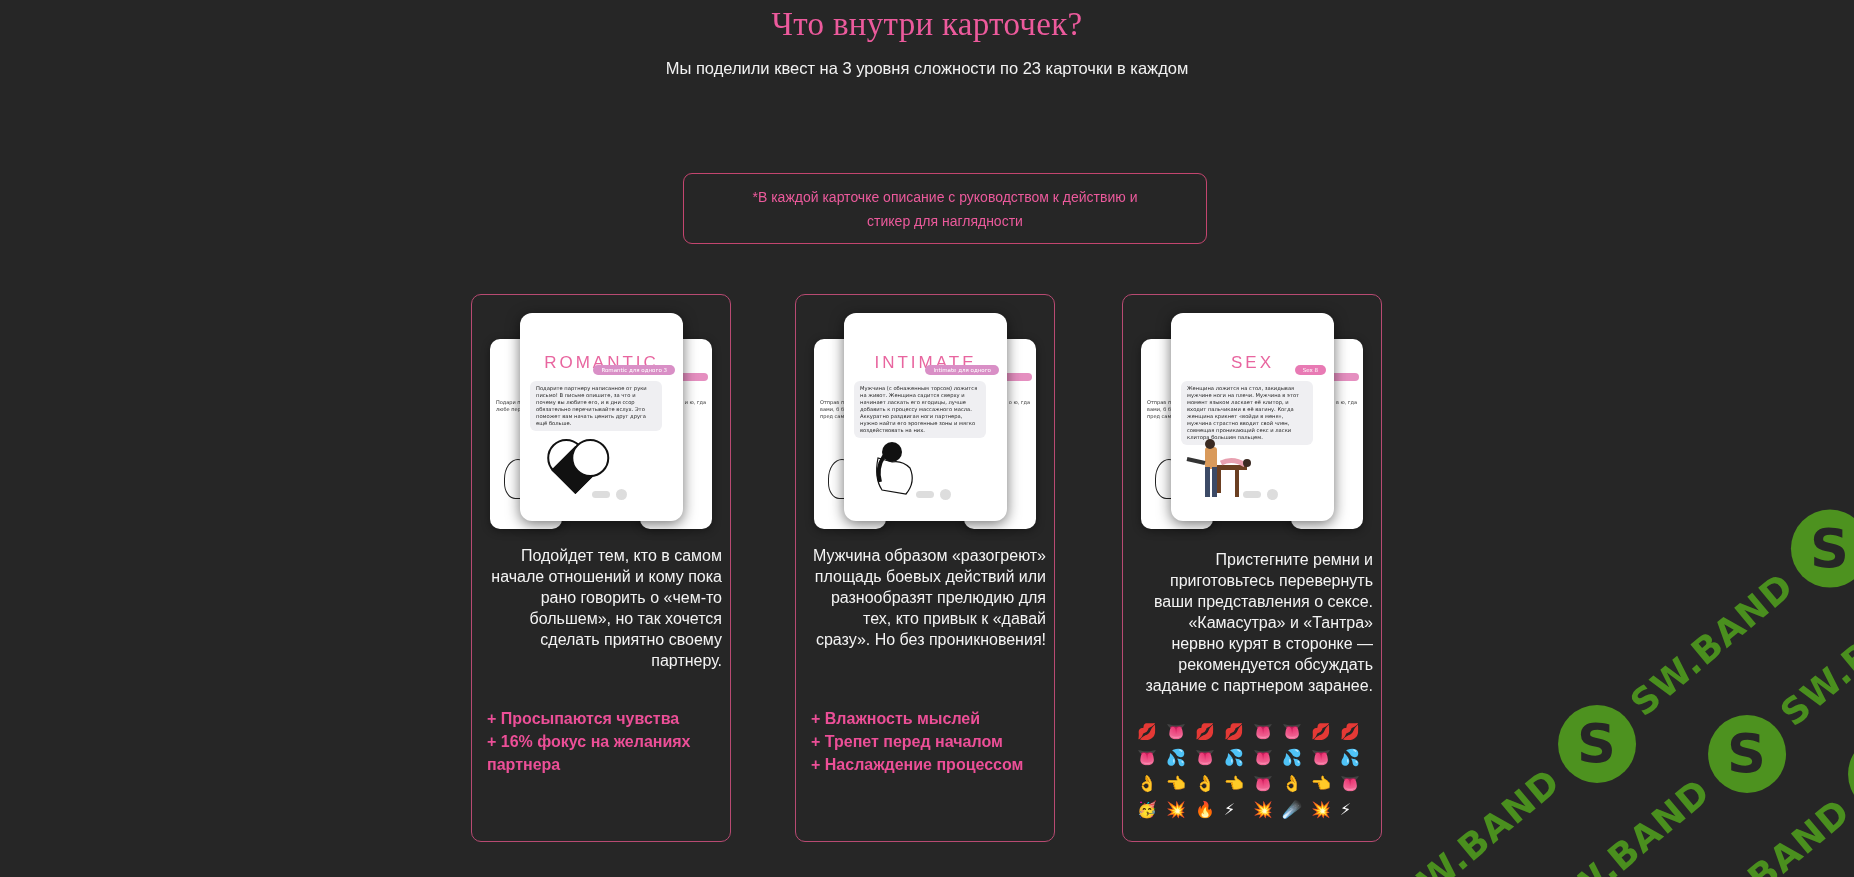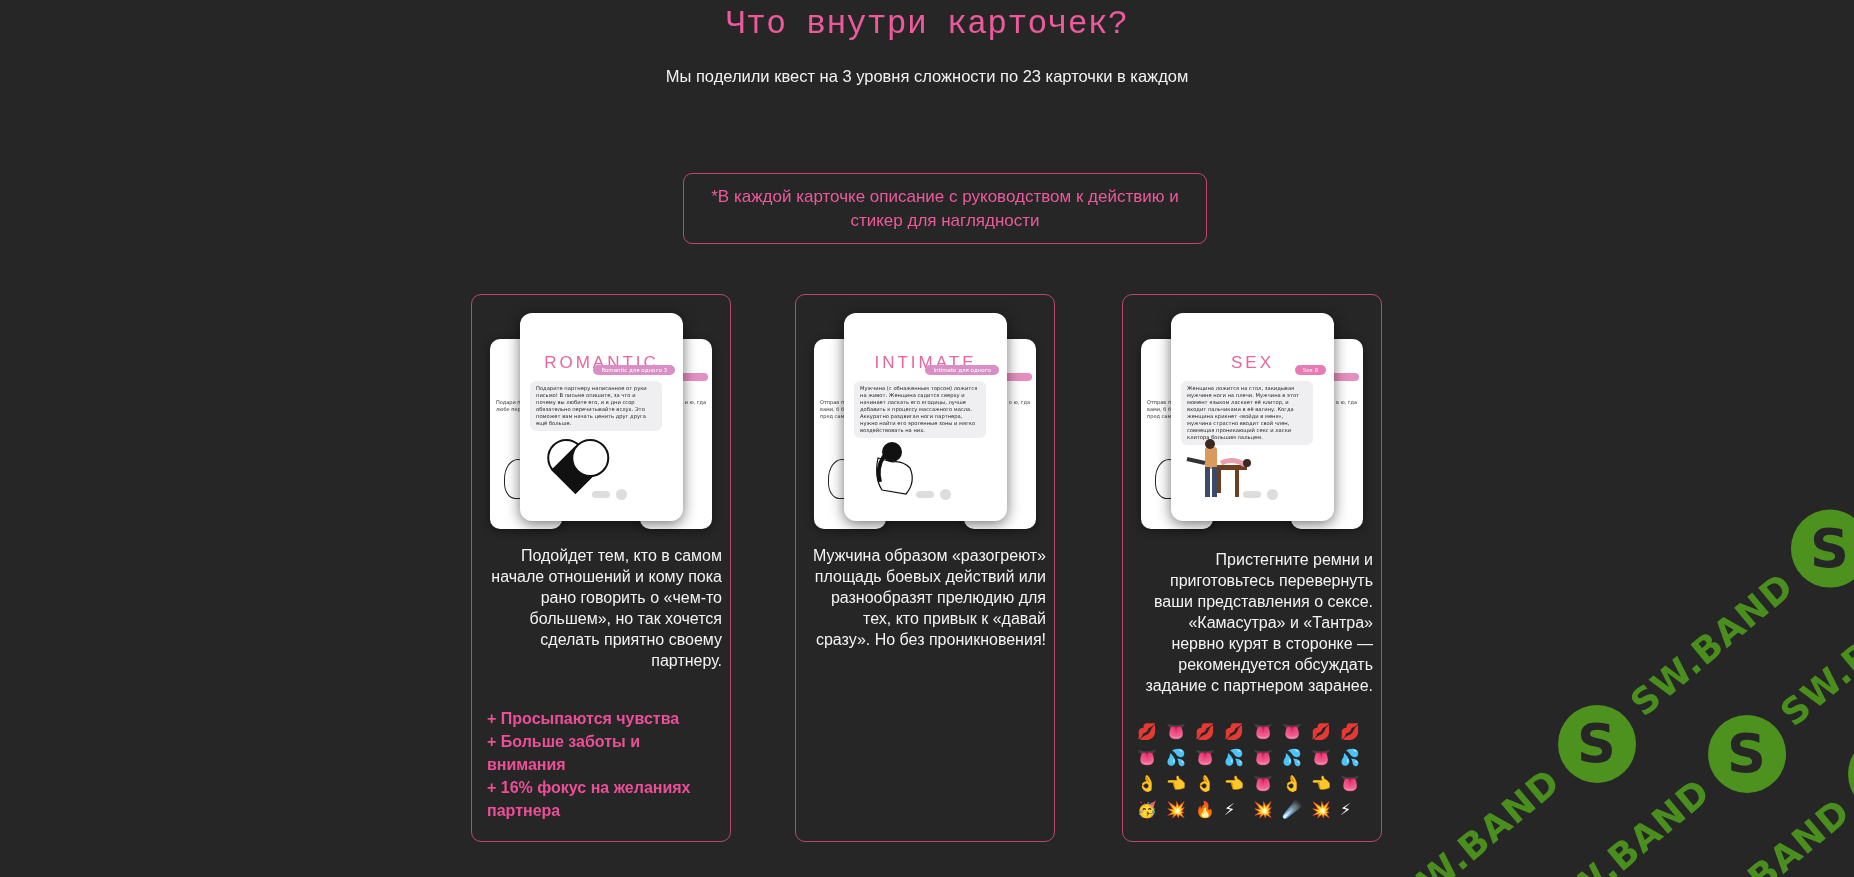--- a/index.html
+++ b/index.html
@@ -7,31 +7,31 @@
   body {
     background: #262626;
     font-family: "DejaVu Sans", sans-serif;
     color: #ffffff;
     position: relative;
   }
   .title {
     position: absolute; left: 0; top: 6px; width: 1854px;
     text-align: center; font-size: 33px; font-weight: 400;
     color: #ec5a9c; letter-spacing: 0.3px;
-    font-family: Liberation Mono, monospace;
+    font-family: Liberation Serif, serif;
   }
   .subtitle {
-    position: absolute; left: 0; top: 64px; width: 1854px;
+    position: absolute; left: 0; top: 56px; width: 1854px;
     text-align: center; font-size: 16.5px; line-height: 24px; color: #f2f2f2;
     font-family: "Liberation Sans", sans-serif;
   }
   .notice {
     position: absolute; left: 683px; top: 173px; width: 524px; height: 71px;
     border: 1.5px solid #c4456f; border-radius: 9px;
-    color: #ec5a9c; font-size: 17px; line-height: 24px; text-align: center;
+    color: #ec5a9c; font-size: 14px; line-height: 24px; text-align: center;
     padding-top: 11px;
     font-family: "Liberation Sans", sans-serif;
   }
   .card {
     position: absolute; top: 294px; width: 260px; height: 548px;
     border: 1.5px solid #b84a72; border-radius: 10px;
   }
   #card-0 { left: 471px; }
   #card-1 { left: 795px; }
   #card-2 { left: 1122px; }
@@ -148,21 +148,20 @@
             <span></span>
           </div>
         </div>
       <div class="fctl"></div>
       <div class="fshare"></div>
     </div>
   </div>
   <div class="desc">Подойдет тем, кто в самом начале отношений и кому пока рано говорить о «чем-то большем», но так хочется сделать приятно своему партнеру.</div>
   <div class="bullets">
     <div>+ Просыпаются чувства</div>
-    <div>+ Больше заботы и внимания</div>
     <div>+ 16% фокус на желаниях партнера</div>
   </div>
 </div>
 
 <div class="card" id="card-1">
   <div class="mock">
     <div class="back left">
       <div class="btxt">Отправ прям н угодно вами, б будьте вы пред самый</div>
       <div class="bsketch"></div>
     </div>
@@ -179,20 +178,25 @@
             <circle cx="26" cy="14" r="10" fill="#111"></circle>
             <path d="M12 20 Q8 40 16 52 L40 56 Q50 44 44 30 Q36 22 26 24 Z" fill="none" stroke="#111" stroke-width="1.2"></path>
             <path d="M18 18 Q10 30 14 44" stroke="#111" stroke-width="4" fill="none"></path>
           </svg>
       </div>
       <div class="fctl"></div>
       <div class="fshare"></div>
     </div>
   </div>
   <div class="desc">Мужчина образом «разогреют» площадь боевых действий или разнообразят прелюдию для тех, кто привык к «давай сразу». Но без проникновения!</div>
+  <div class="bullets">
+    <div>+ Влажность мыслей</div>
+    <div>+ Трепет перед началом</div>
+    <div>+ Наслаждение процессом</div>
+  </div>
 </div>
 
 <div class="card" id="card-2">
   <div class="mock">
     <div class="back left">
       <div class="btxt">Отправ прям н угодно вами, б будьте вы пред самый</div>
       <div class="bsketch"></div>
     </div>
     <div class="back right">
       <div class="bpill"></div>

